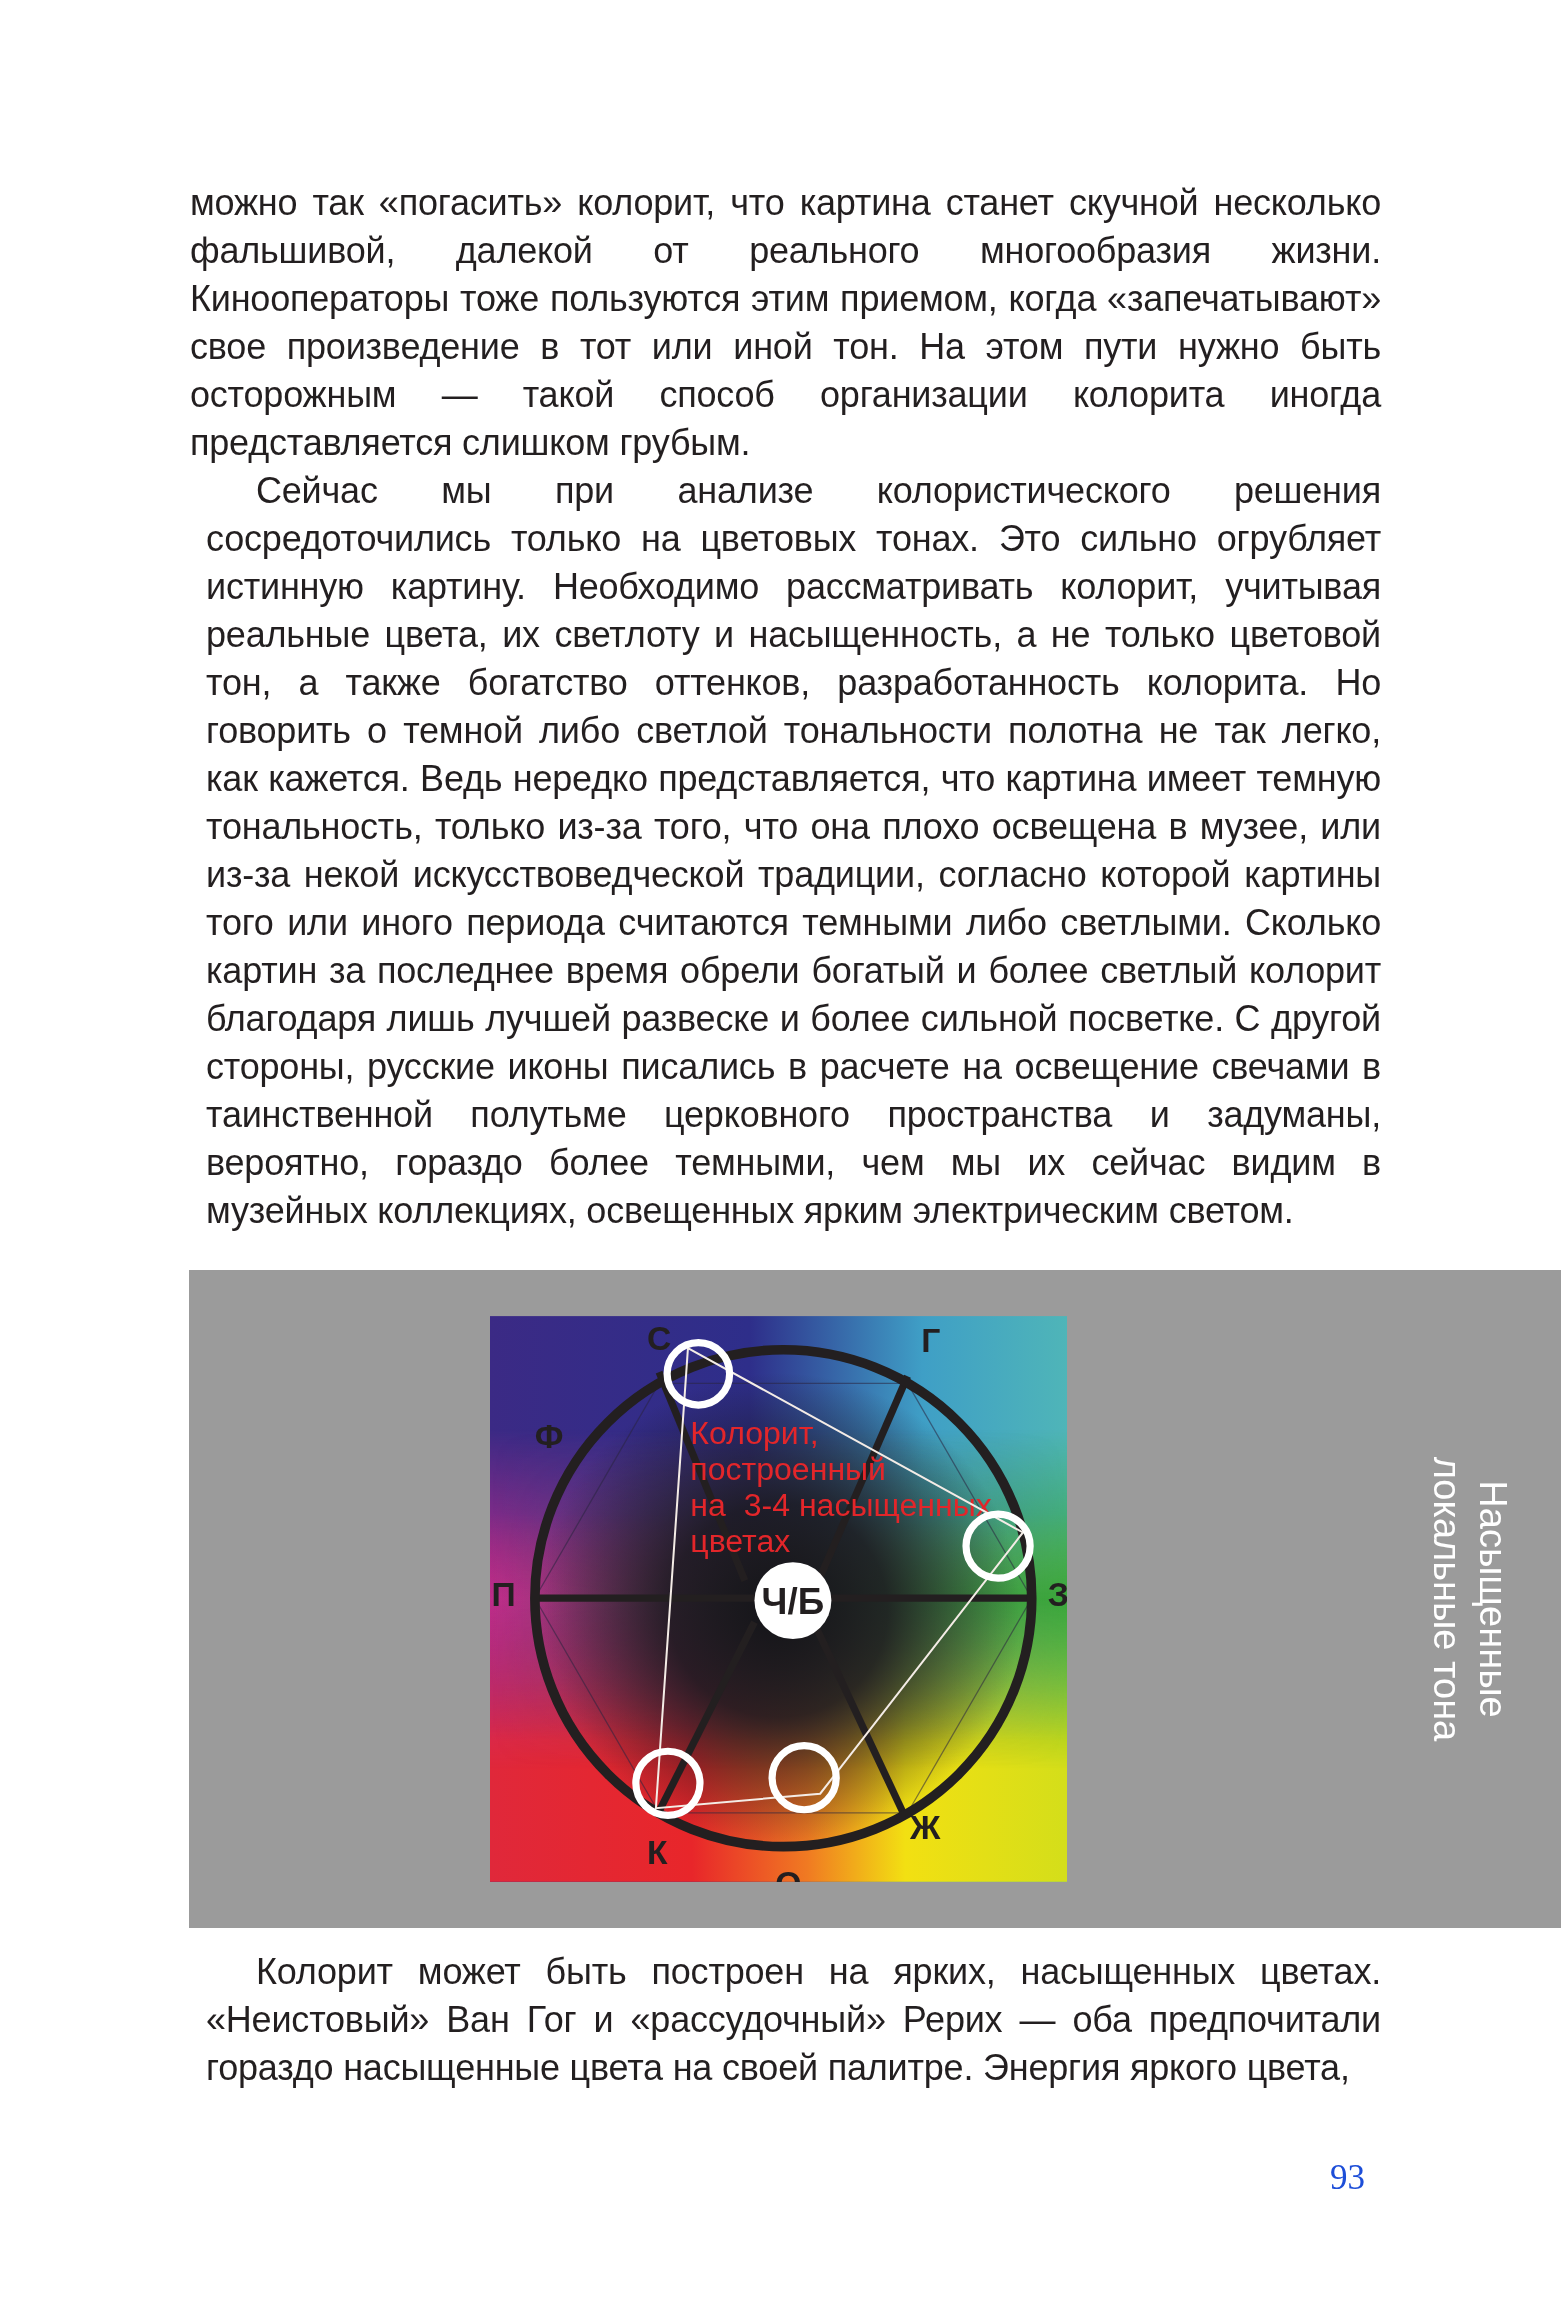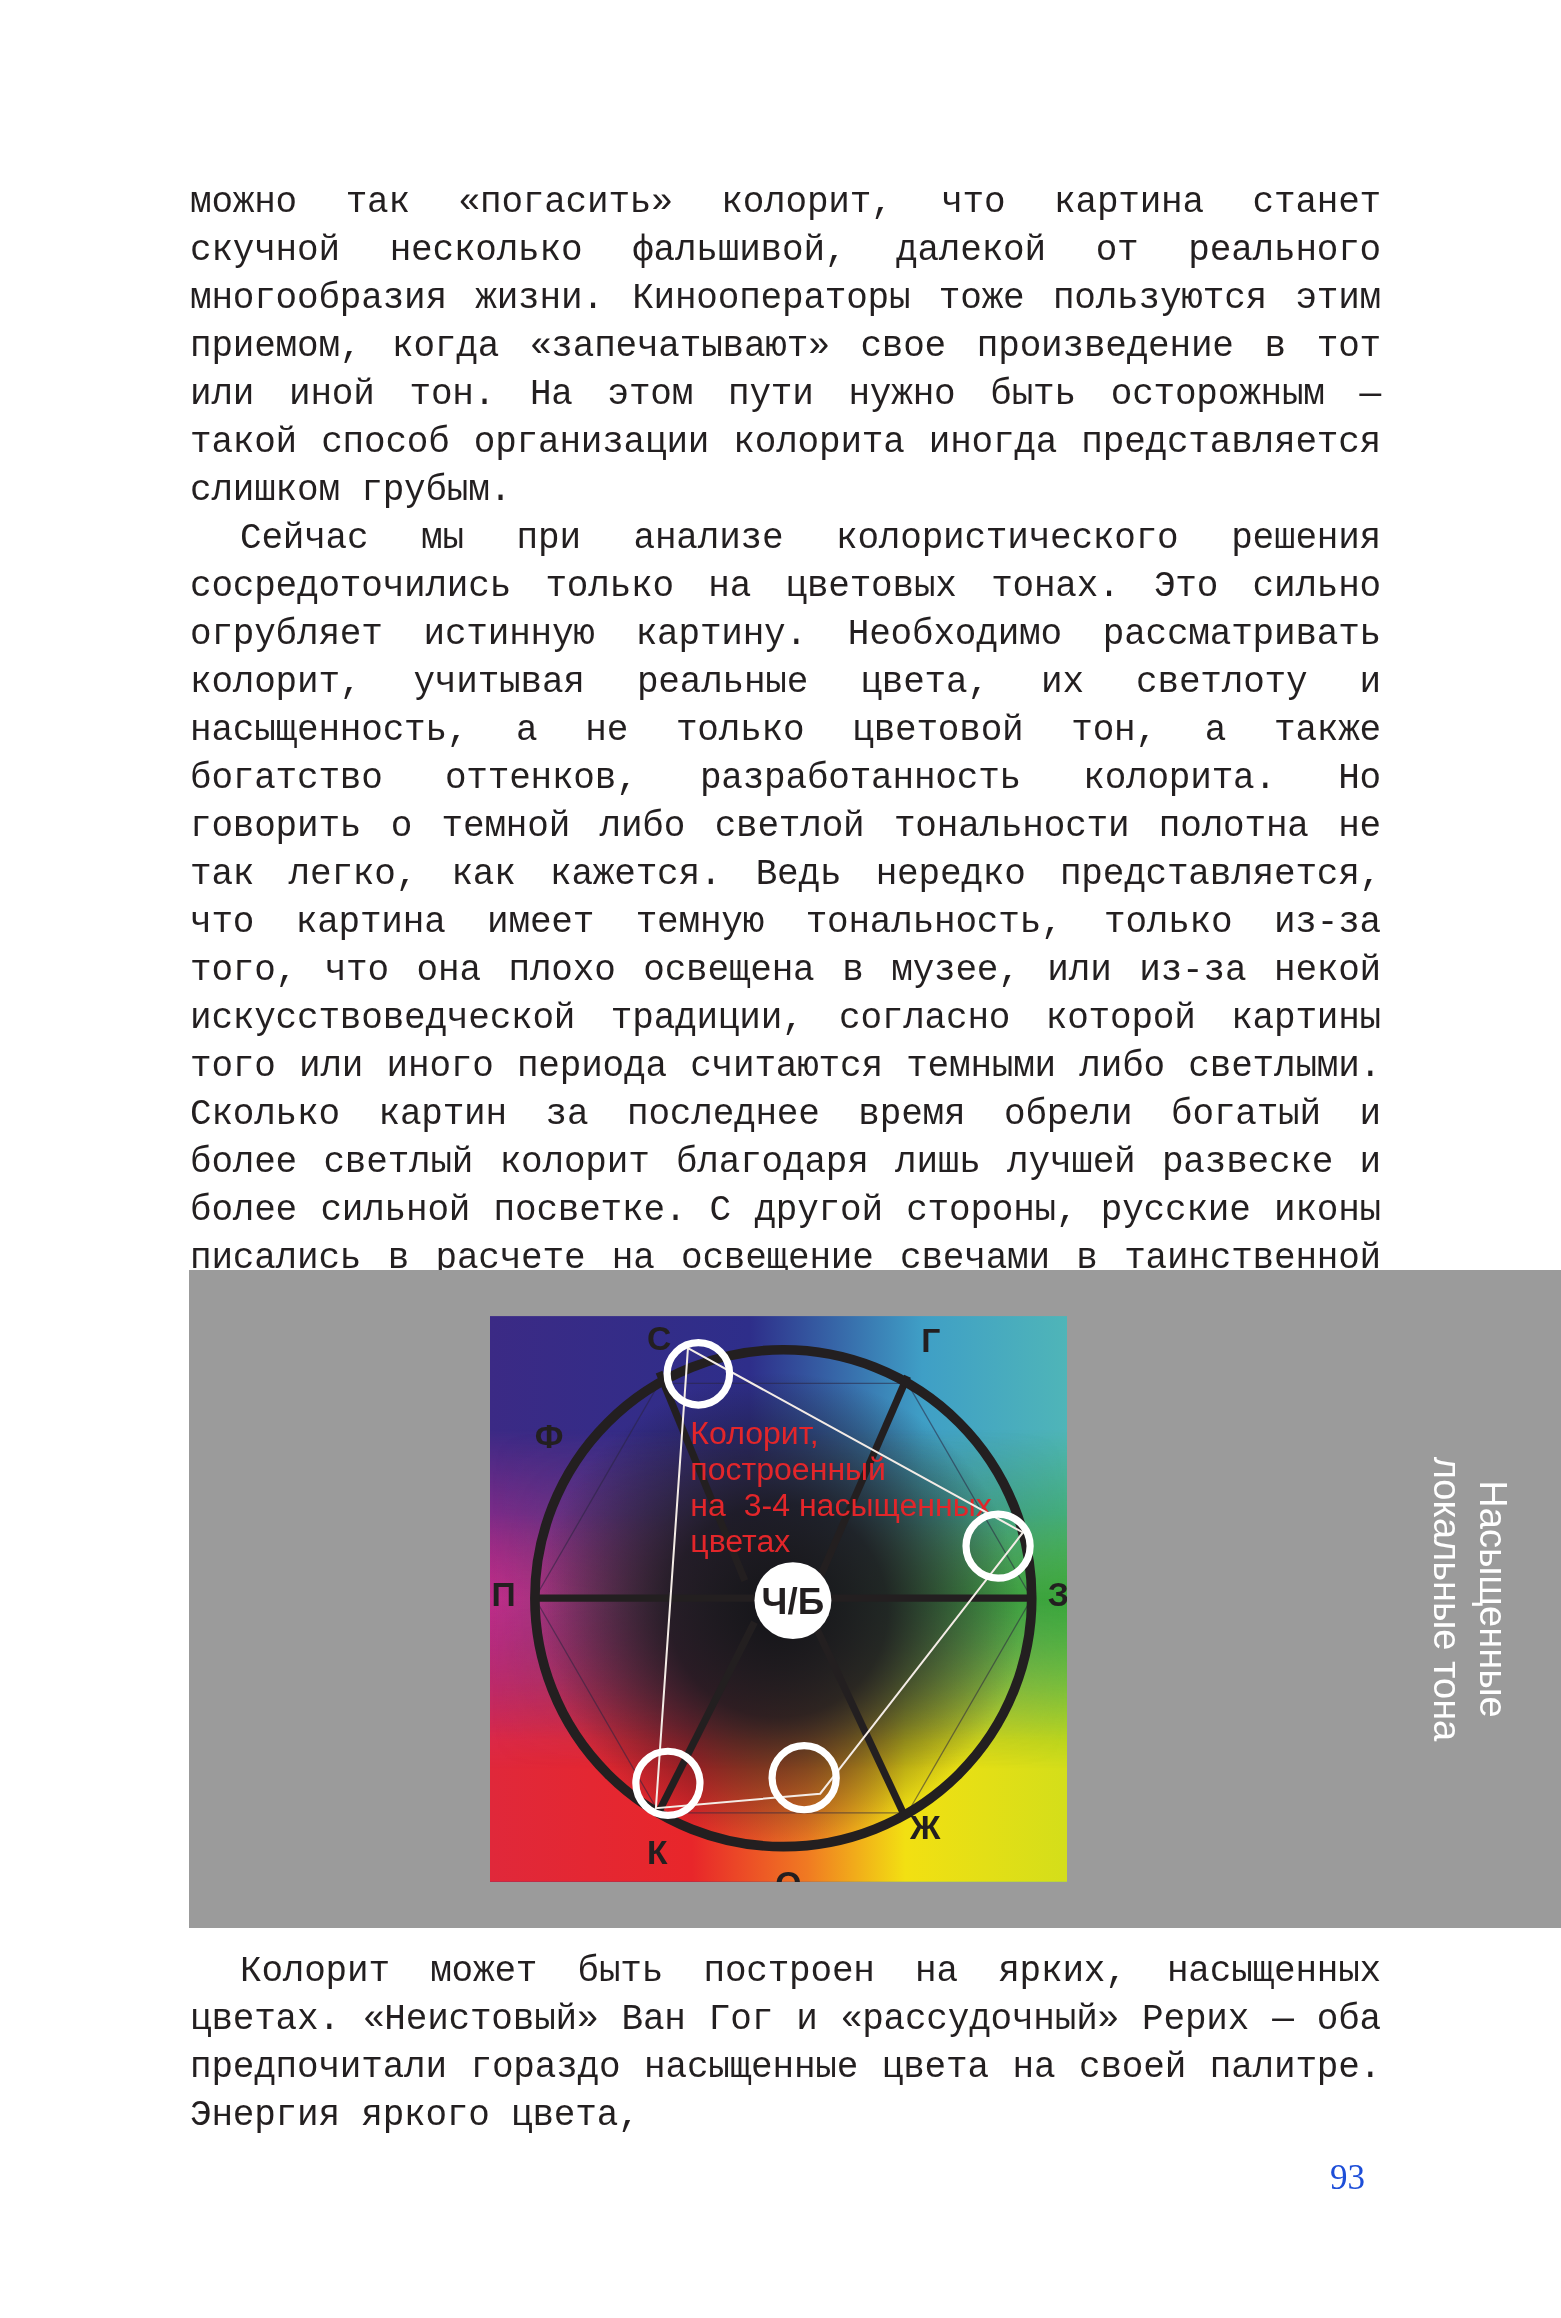--- a/index.html
+++ b/index.html
@@ -8,22 +8,22 @@
     position: relative; overflow: hidden;
     font-family: "Liberation Sans", "DejaVu Sans", sans-serif;
     color: #231f20;
   }
   .text-block {
     position: absolute; left: 190px; width: 1191px;
     font-size: 36px; line-height: 48px;
     text-align: justify; letter-spacing: -0.2px;
     word-spacing: 0px;
   }
-  .text-block p { margin: 0; font-family: Liberation Mono, monospace; }
-  .text-block p.indent { text-indent: 50px; }
+  .text-block p { margin: 0; }
+  .text-block p.indent { text-indent: 50px; margin-left: 16px; }
   #block-top { top: 179px; }
   #block-bottom { top: 1948px; }
 
   #figure-band {
     position: absolute; left: 189px; top: 1270px;
     width: 1372px; height: 658px; background: #9b9b9b;
   }
   #diagram {
     position: absolute; left: 301px; top: 46px;
     width: 577px; height: 566px; overflow: hidden;

